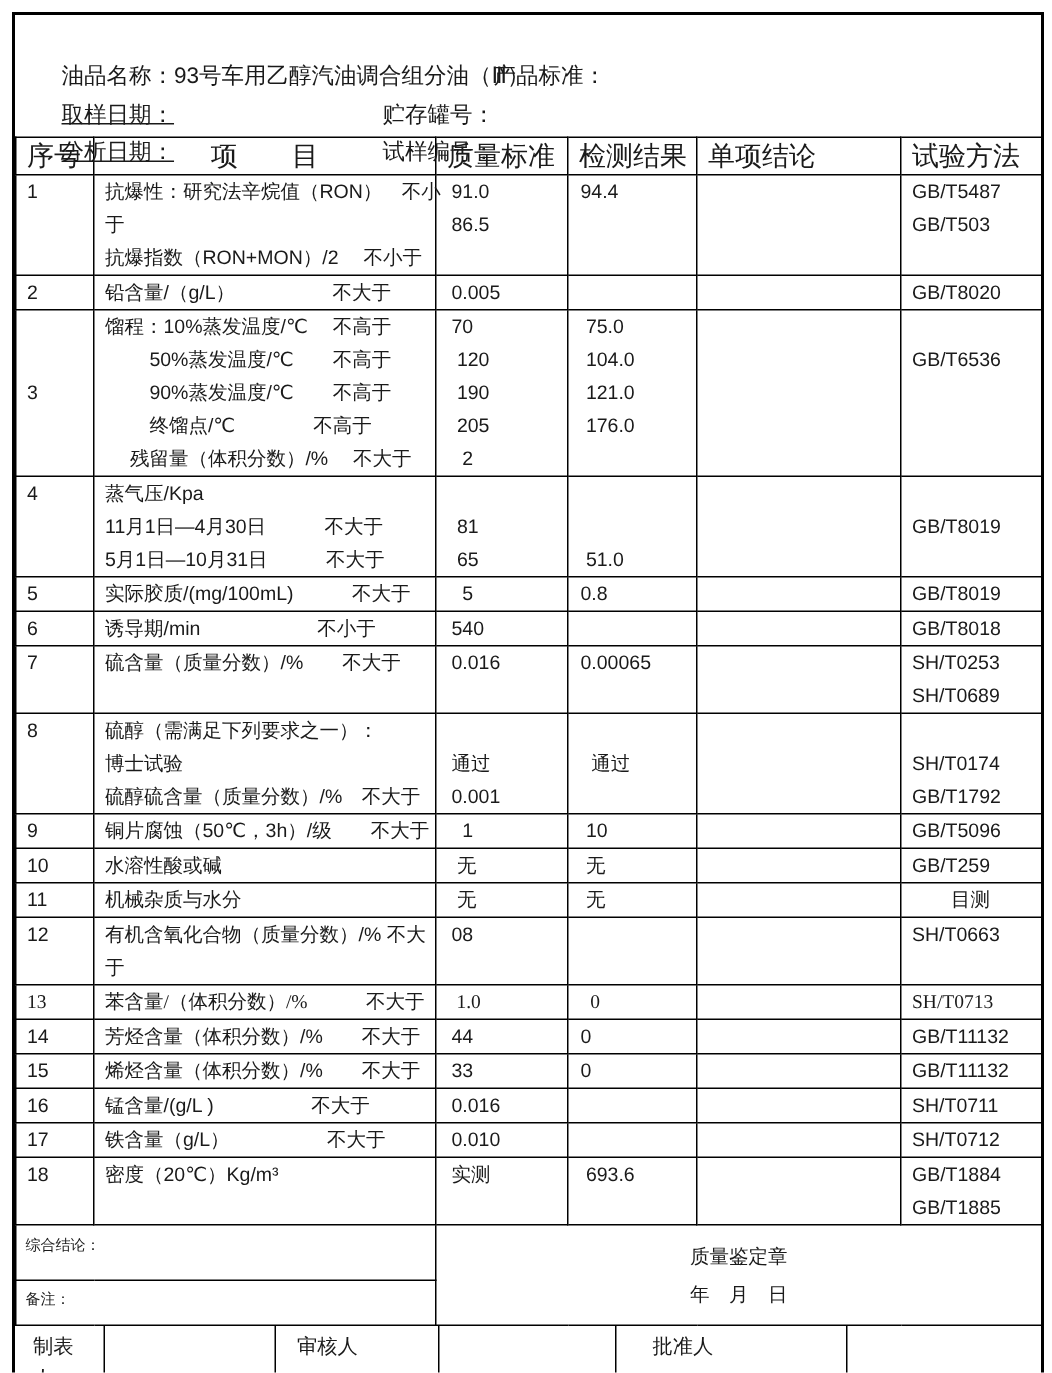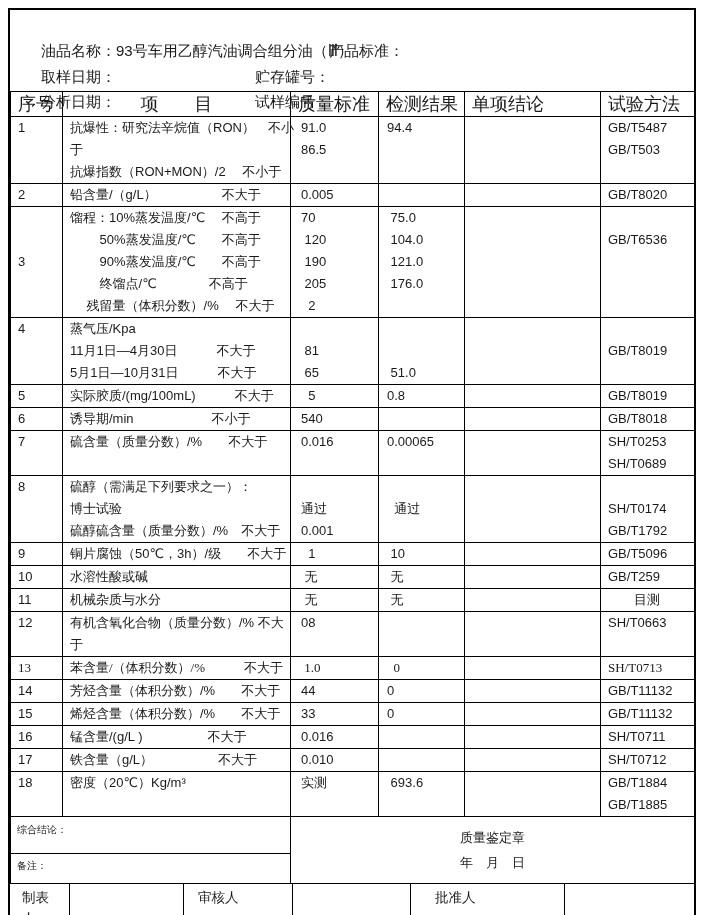--- a/index.html
+++ b/index.html
@@ -9,21 +9,21 @@
   }
   .sheet{
     position:absolute;left:8px;top:8px;width:688px;box-sizing:border-box;
     border:2px solid #000;background:#fff;
   }
   
   .hdr{padding:3px 0 2px 6px;}
   .hdr-line{height:25.3px;line-height:25.3px;font-size:15px;white-space:pre;}
   .hl-left{display:inline-block;}
   .w288{width:288px;}
-  .w214{width:214px;}
+  .w214{width:214px;text-decoration:underline;}
   
   table.report{border-collapse:collapse;table-layout:fixed;width:100%;font-size:13px;}
   .report th,.report td{border:1px solid #000;padding:0;vertical-align:middle;font-weight:normal;}
   .report thead tr{height:24px;}
   .report th{text-align:left;white-space:pre;padding-left:7px;font-size:18px;}
   th.col-item{text-align:center;padding-left:0;}
   td.no{vertical-align:top;padding:3px 0 0 7px;}
   tr[data-row="3"] td.no{vertical-align:middle;padding-top:0;}
   .line{height:22px;line-height:22px;white-space:pre;overflow:visible;}
   td.item{overflow:visible;}

